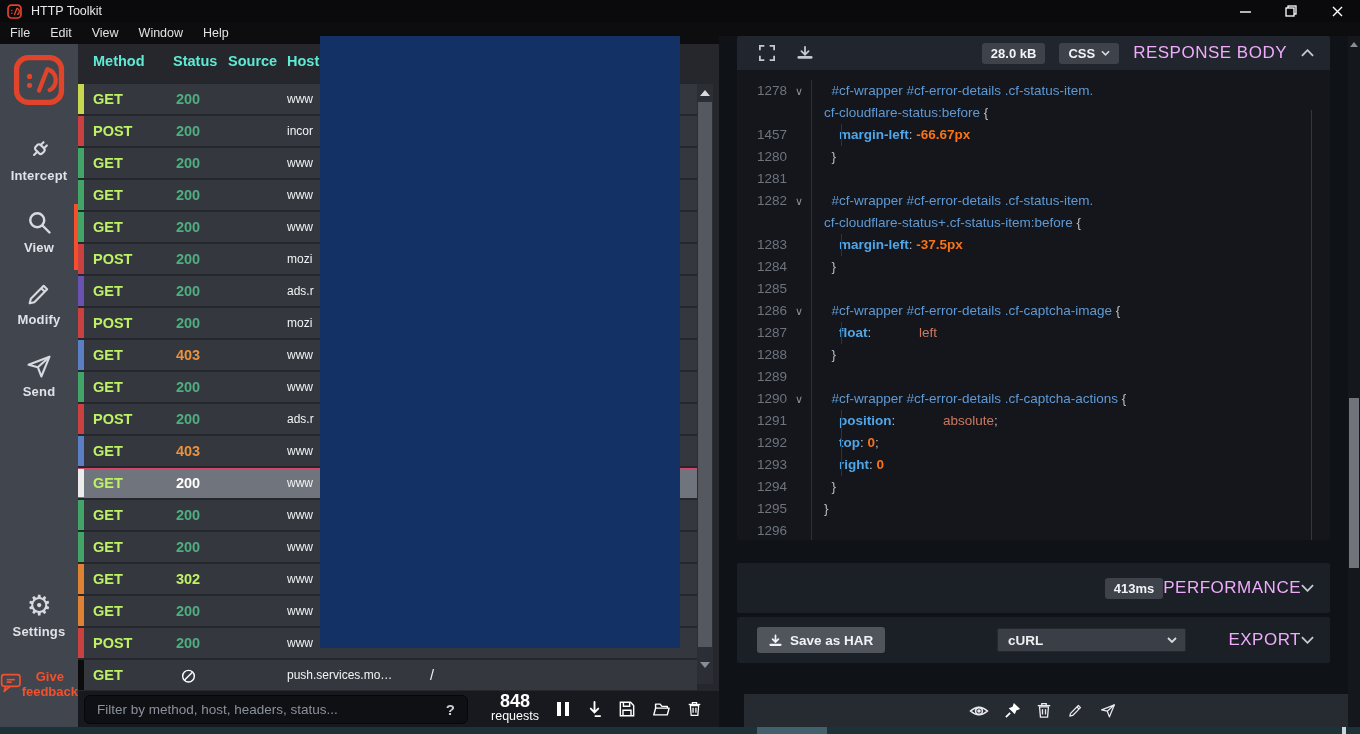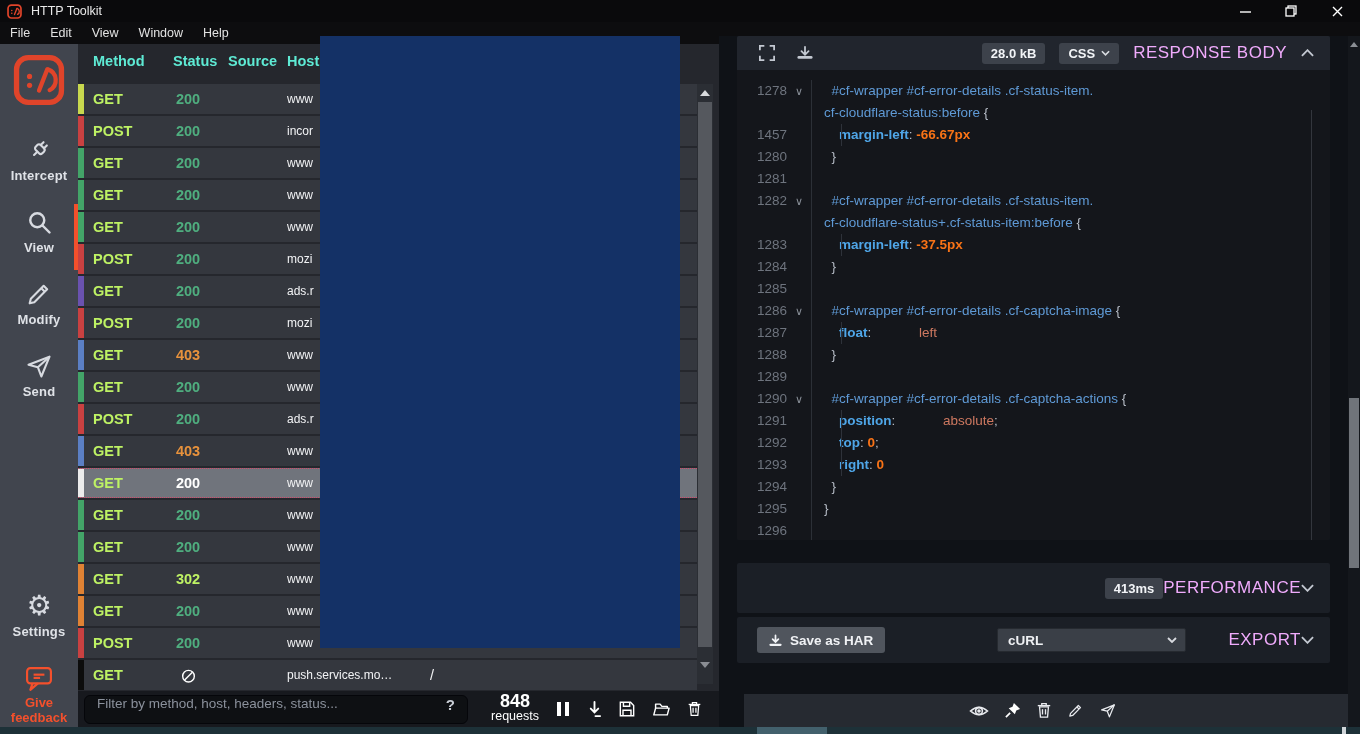--- a/index.html
+++ b/index.html
@@ -16,21 +16,21 @@
   .menu-item{padding:0 10px;height:22px;display:flex;align-items:center;}
 
   
   .sidebar{position:absolute;left:0;top:44px;width:78px;height:683px;background:#41454e;}
   .side-logo{position:absolute;left:13px;top:10px;width:52px;height:52px;}
   .nav-item{position:absolute;left:0;width:78px;height:64px;display:flex;flex-direction:column;align-items:center;justify-content:flex-start;color:#dfe2e7;}
   .nav-item .nlabel{font-size:13px;font-weight:600;margin-top:4px;letter-spacing:.2px;}
   .nav-item svg{stroke:#d7dae0;}
   .active-bar{position:absolute;right:0;top:-4px;width:4px;height:66px;background:#f4502c;}
   .gear-glyph{font-size:28px;line-height:28px;color:#d7dae0;font-family:"DejaVu Sans",sans-serif;}
-  .feedback{position:absolute;left:0;top:622px;width:78px;display:flex;flex-direction:column;align-items:center;color:#f4502c;}
+  .feedback{position:absolute;left:0;top:622px;width:78px;display:flex;align-items:center;color:#f4502c;}
   .feedback .flabel{font-size:13px;font-weight:700;text-align:center;line-height:15px;margin-top:3px;}
 
   
   .table-region{position:absolute;left:78px;top:44px;width:641px;height:647px;background:#25272d;}
   .thead{position:absolute;left:0;top:0;width:100%;height:36px;}
   .th{position:absolute;top:9px;color:#5eead4;font-size:14.5px;font-weight:700;}
   .rows{position:absolute;left:0;top:40px;width:619px;}
   .req-row{position:relative;height:30px;margin-bottom:2px;background:#34373e;}
   .req-row.selected{background:#70747c;border-top:1px dotted #d4496b;border-bottom:1px dotted #d4496b;}
   .stripe{position:absolute;left:0;top:0;width:6px;height:100%;}
@@ -76,21 +76,21 @@
   .export-card{left:737px;top:617px;width:593px;height:46px;}
   .btn{position:absolute;left:20px;top:10px;height:26px;background:#50555d;border-radius:3px;display:flex;align-items:center;gap:8px;padding:0 12px;color:#f0f2f5;font-size:13.5px;font-weight:700;}
   .select{position:absolute;left:260px;top:11px;width:189px;height:24px;background:#3a3f47;border:1px solid #262a30;border-radius:2px;display:flex;align-items:center;color:#eef0f3;font-size:13.5px;font-weight:700;padding:0 8px 0 10px;}
   .select .sel-chev{margin-left:auto;}
   .exp-right{position:absolute;right:16px;top:0;height:46px;display:flex;align-items:center;}
 
   .actions-bar{position:absolute;left:744px;top:694px;width:604px;height:33px;background:#262a31;display:flex;align-items:center;justify-content:flex-start;gap:15px;padding-left:225px;}
 
   
   .footer{position:absolute;left:78px;top:691px;width:641px;height:36px;background:#17191e;}
-  .filter{position:absolute;left:6px;top:4px;width:384px;height:29px;background:#0e1013;border:1px solid #05060a;border-radius:6px;color:#8b919c;font-size:13.5px;display:flex;padding:0 12px;}
+  .filter{position:absolute;left:6px;top:4px;width:384px;height:29px;background:#0e1013;border:1px solid #05060a;border-radius:6px;color:#8b919c;font-size:13.5px;display:flex;align-items:center;padding:0 12px;}
   .filter .qmark{margin-left:auto;color:#c9ced6;font-weight:700;font-size:15px;}
   .count-wrap{position:absolute;left:408px;top:1px;width:58px;text-align:center;color:#fff;}
   .count-num{font-size:18px;font-weight:700;line-height:18px;}
   .count-lbl{font-size:12.5px;line-height:13px;}
   .f-icons{position:absolute;left:478px;top:0;height:36px;display:flex;align-items:center;gap:17px;}
 
   
   .outer-scroll{position:absolute;left:1348px;top:36px;width:12px;height:691px;background:#14171c;}
   .outer-scroll .thumb{position:absolute;left:1px;top:362px;width:10px;height:170px;background:#70747a;}
   .outer-up{position:absolute;left:2px;top:6px;width:0;height:0;border-left:4px solid transparent;border-right:4px solid transparent;border-bottom:5px solid #8a8e94;}

